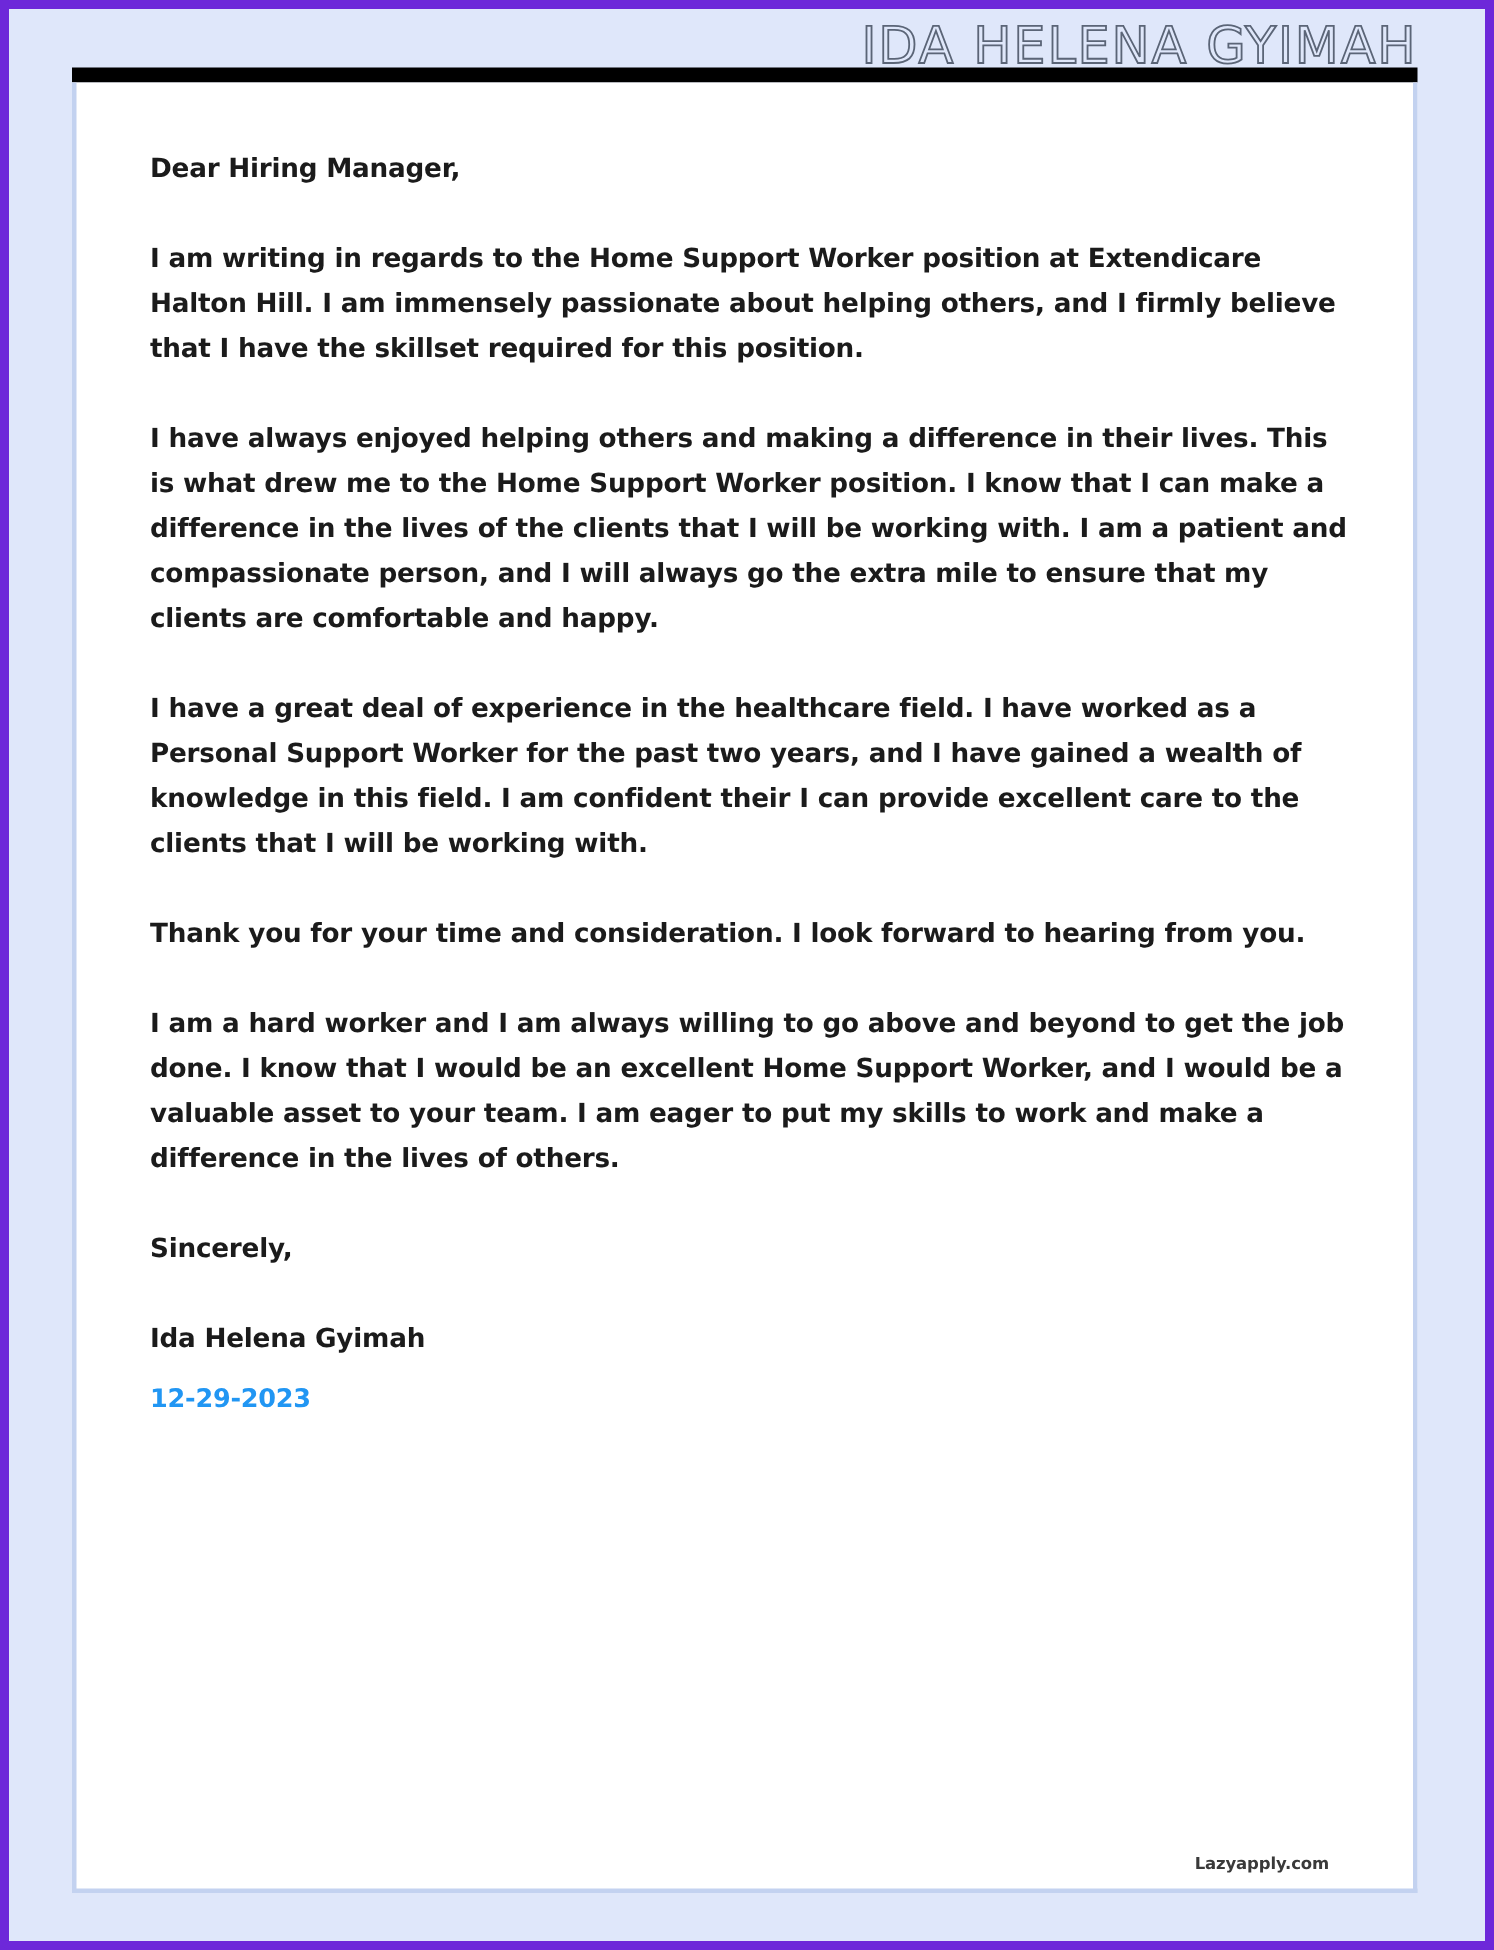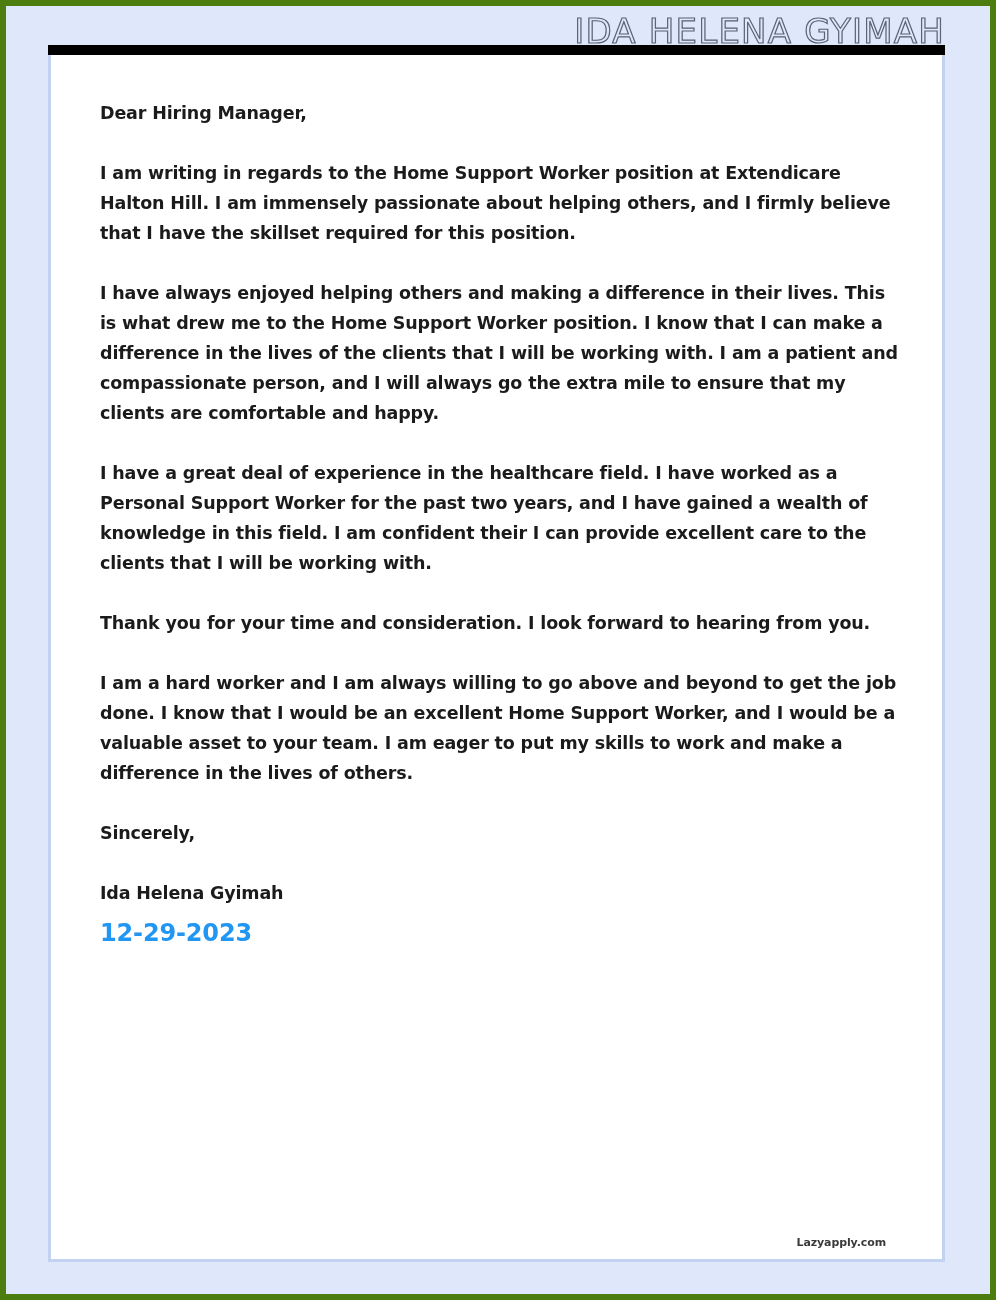--- a/index.html
+++ b/index.html
@@ -8,21 +8,21 @@
     width: 996px;
     height: 1300px;
     background: #000000;
     font-family: "DejaVu Sans", sans-serif;
   }
 
   #page {
     position: relative;
     width: 996px;
     height: 1300px;
-    background: #4d7c0f;
+    background: #6d28d9;
     overflow: hidden;
   }
 
   
   .paper-field {
     position: absolute;
     left: 6px;
     top: 6px;
     width: 984px;
     height: 1288px;
@@ -95,21 +95,21 @@
     font-family: "DejaVu Sans", sans-serif;
     font-size: 17.5px;
     line-height: 30px;
     color: #1b1b1b;
     margin-bottom: 10px;
     letter-spacing: -0.15px;
   }
 
   .signature-date {
     font-family: "DejaVu Sans", sans-serif;
-    font-size: 24px;
+    font-size: 17px;
     line-height: 30px;
     color: #2196f3;
     letter-spacing: -0.15px;
   }
 
   .footer-brand {
     position: absolute;
     right: 56px;
     bottom: 8px;
     font-family: "DejaVu Sans", sans-serif;

